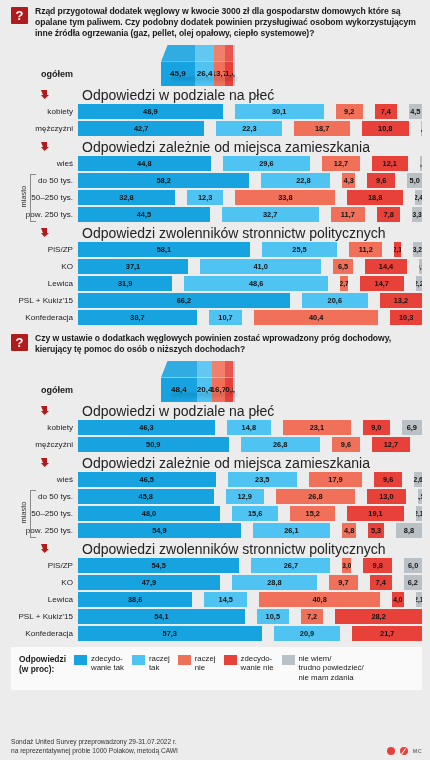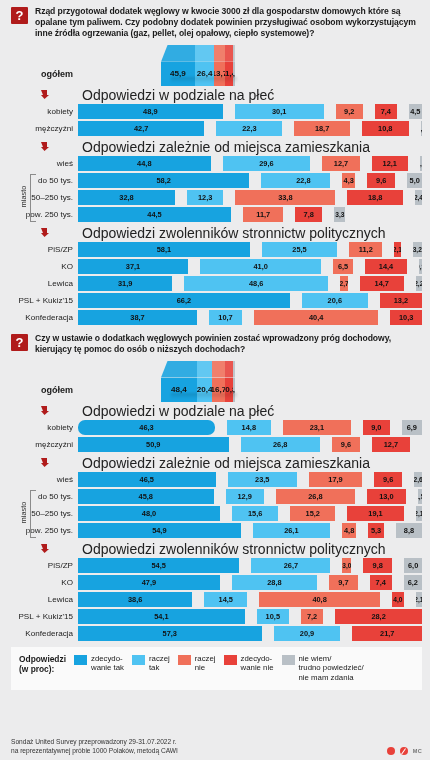--- a/index.html
+++ b/index.html
@@ -233,20 +233,23 @@
                 <span>2,4</span>
               </div>
             </div>
           </div>
           <div class="row">
             <div class="rowlab">pow. 250 tys.</div>
             <div class="bar">
               <div class="seg" style="width:44.5%;background:#17a3e0;">
                 <span>44,5</span>
               </div>
+              <div class="seg" style="width:32.7%;background:#4fc3f2;">
+                <span>32,7</span>
+              </div>
               <div class="seg" style="width:11.7%;background:#f0705a;">
                 <span>11,7</span>
               </div>
               <div class="seg" style="width:7.8%;background:#e8413a;">
                 <span>7,8</span>
               </div>
               <div class="seg tiny" style="width:3.3%;background:#b9c0c6;">
                 <span>3,3</span>
               </div>
             </div>
@@ -384,21 +387,21 @@
             <svg width="8" height="9" viewBox="0 0 8 9">
               <path d="M0 0 L6 0 L6 5 L8 5 L3.5 9 L0 5 L2 5 Z" fill="#b01b1b"></path>
             </svg>
           </span>
           <span>Odpowiedzi w podziale na płeć</span>
         </div>
         <div class="group">
           <div class="row">
             <div class="rowlab">kobiety</div>
             <div class="bar">
-              <div class="seg" style="width:46.3%;background:#17a3e0;border-radius:7px;">
+              <div class="seg" style="width:46.3%;background:#17a3e0;">
                 <span>46,3</span>
               </div>
               <div class="seg" style="width:14.8%;background:#4fc3f2;">
                 <span>14,8</span>
               </div>
               <div class="seg" style="width:23.1%;background:#f0705a;">
                 <span>23,1</span>
               </div>
               <div class="seg" style="width:9%;background:#e8413a;">
                 <span>9,0</span>

